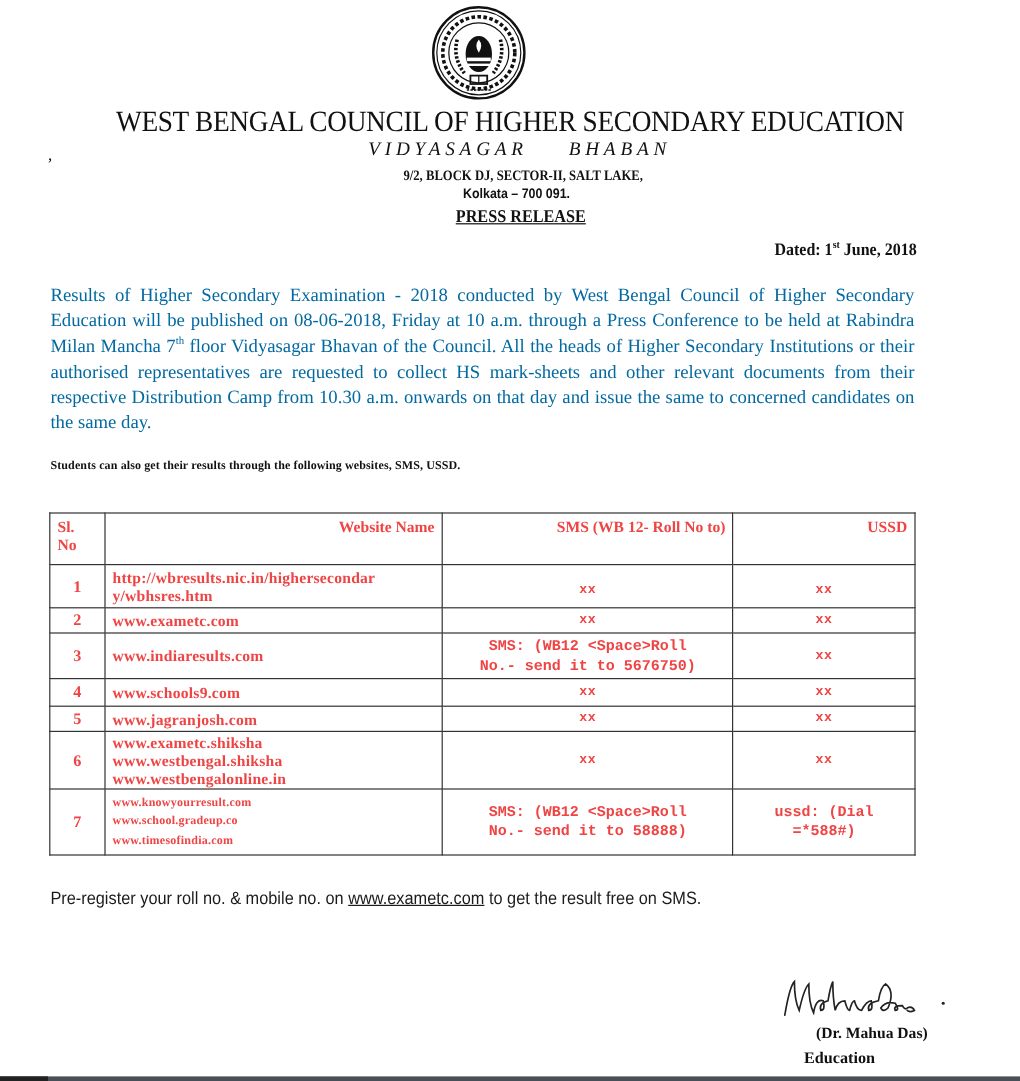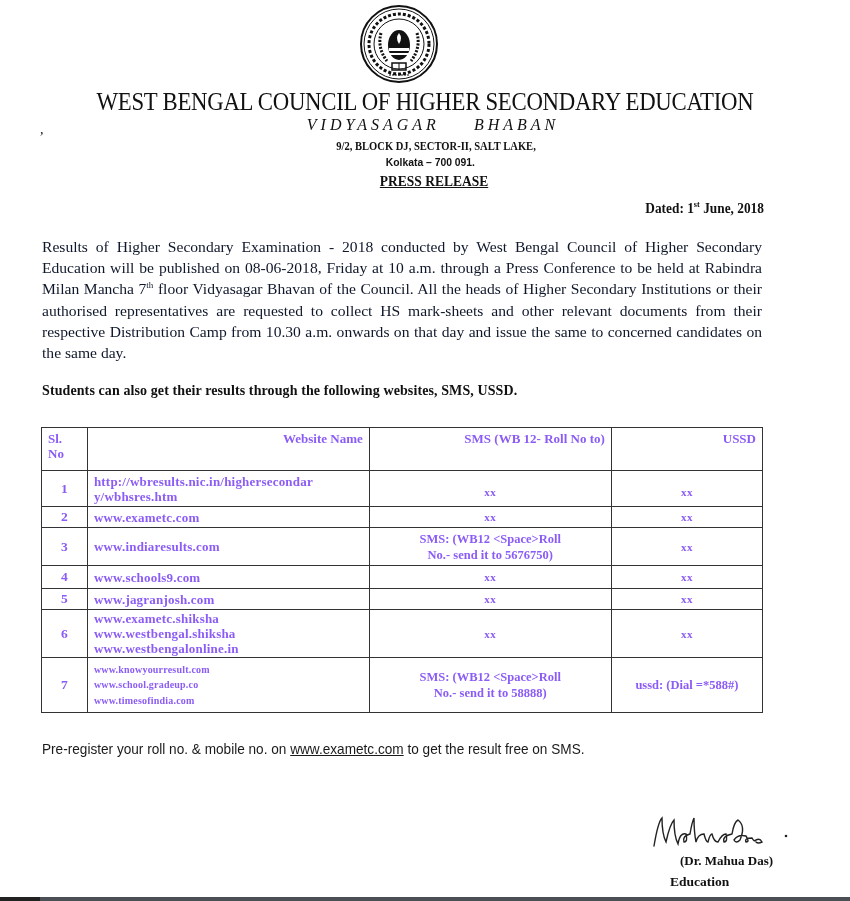--- a/index.html
+++ b/index.html
@@ -40,45 +40,45 @@
     }
     .dated {
       right: 86px; top: 199px; font-weight: bold; font-size: 14.5px;
       transform: scaleX(0.92); transform-origin: right center;
     }
     .dated sup { font-size: 9px; }
 
     .body-text {
       left: 42px; top: 236px; width: 720px;
       font-size: 15.6px; line-height: 21.2px; text-align: justify;
-      color: #0f172a;
+      color: #0369a1;
     }
     .body-text sup { font-size: 9px; line-height: 0; }
     .body-bold {
       left: 42px; top: 383px; width: 720px;
-      font-weight: bold; font-size: 14px; letter-spacing: 0.1px;
+      font-weight: bold; font-size: 10px; letter-spacing: 0.1px;
     }
 
     
     .res-table {
       left: 41px; top: 427px; width: 722px; border-collapse: collapse;
       font-family: "Liberation Serif", serif; font-size: 13px;
     }
     .res-table td, .res-table th {
       border: 1.6px solid #333; padding: 0 6px; vertical-align: middle;
-      font-weight: bold; color: #8b5cf6; margin-left: 24px;
+      font-weight: bold; color: #ef4444; margin-left: 24px;
     }
     .res-table th { vertical-align: top; text-align: right; padding-top: 3px; font-size: 13px; }
     .res-table th.sl { text-align: left; line-height: 15px; }
     .c-sl { width: 48px; text-align: center; }
     .c-web { width: 288px; text-align: left; }
     .c-sms { width: 262px; text-align: center; }
     .c-ussd { width: 163px; text-align: center; }
     .res-table td.c-web { line-height: 15px; font-size: 13px; letter-spacing: 0.2px; }
-    .res-table td.c-sms, .res-table td.c-ussd { line-height: 16px; font-size: 12.5px; }
+    .res-table td.c-sms, .res-table td.c-ussd { line-height: 16px; font-size: 12.5px; font-family: Liberation Mono, monospace; }
     .res-table td.xx { font-size: 11px; letter-spacing: 0.5px; }
     .res-table td.c-sl { font-size: 13.5px; }
 
     .footer-note {
       left: 42px; top: 741px; font-family: "Liberation Sans", sans-serif;
       font-size: 14.8px; color: #1a1a1a; transform: scaleX(0.92); transform-origin: left center;
     }
     .footer-note a { color: #1a1a1a; text-decoration: underline; }
 
     .signature { left: 650px; top: 812px; width: 150px; height: 40px; }

